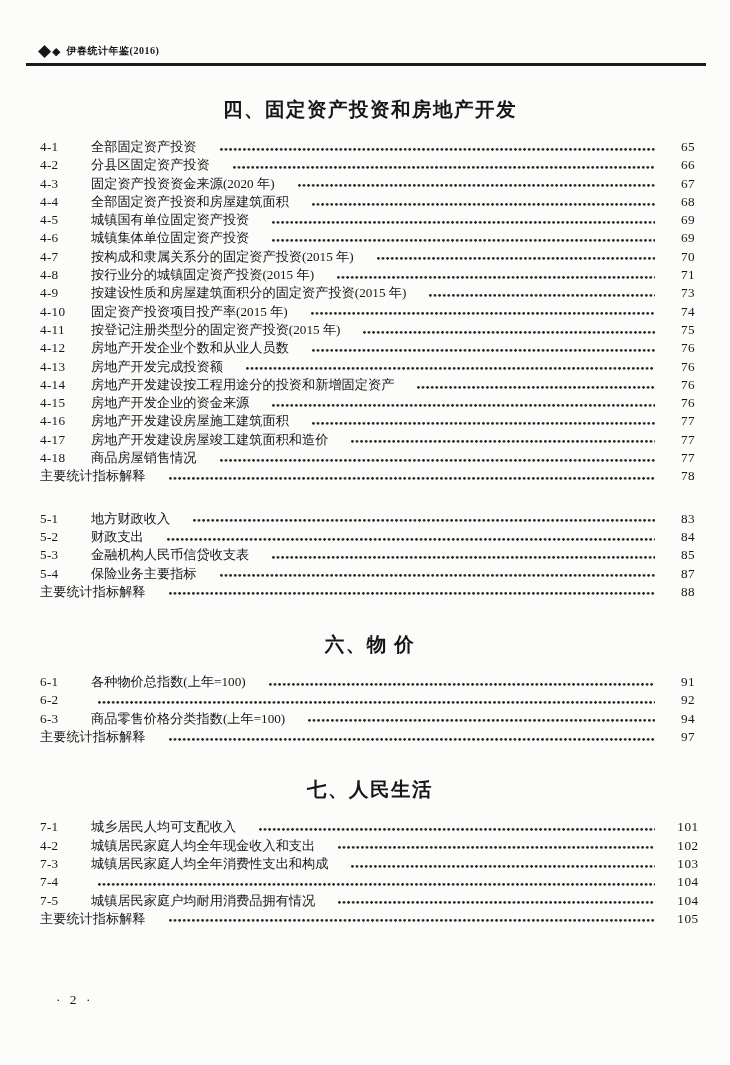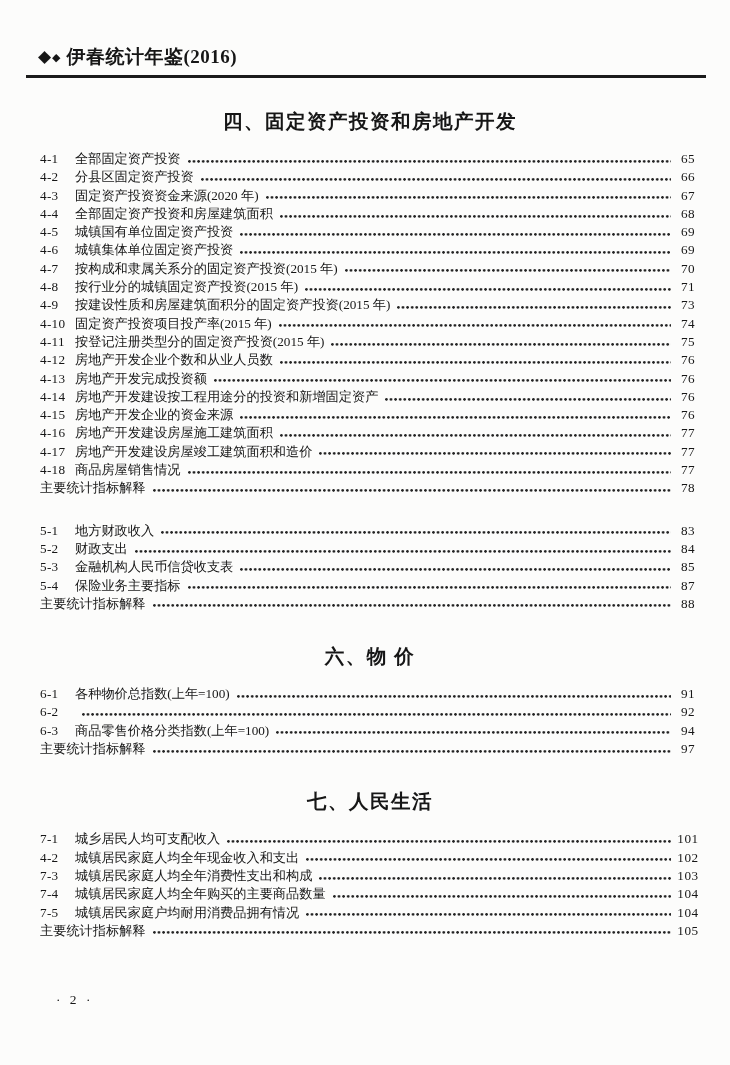--- a/index.html
+++ b/index.html
@@ -18,41 +18,42 @@
   .page-header {
     margin: 44px 24px 0 26px;
     padding: 0 0 5px 12px;
     display: flex;
     align-items: center;
     border-bottom: 3.5px solid #1b1b1b;
   }
   .diamond-lg { font-size: 17px; line-height: 14px; }
   .diamond-sm { font-size: 11px; line-height: 14px; margin: 0 6px 0 1px; }
   .yearbook-title {
-    font-size: 19px;
+    font-size: 10px;
     font-weight: 600;
     letter-spacing: 0.5px;
   }
   
   .toc { margin: 0 30px 0 40px; }
   .toc-section { margin-top: 24px; }
   .section-title {
     margin: 30px 0 15px 0;
     text-align: center;
     font-size: 19.5px;
     font-weight: 700;
     letter-spacing: 1.5px;
   }
   .toc-row {
     display: flex;
     align-items: baseline;
     font-size: 13.2px;
     line-height: 18.3px;
     font-weight: 500;
     white-space: nowrap;
+    gap: 16px;
   }
   .toc-num { flex: none; width: 35px; letter-spacing: 0.3px; }
   .toc-title { flex: none; }
   .toc-leader {
     flex: 1 1 auto;
     align-self: center;
     height: 3px;
     margin: 0 5px 0 7px;
     transform: translateY(2px);
     background-image: radial-gradient(circle at 1.4px 1.4px, #242424 1px, rgba(0,0,0,0) 1.6px);
@@ -268,21 +269,20 @@
           <span class="toc-page">102</span>
         </div>
         <div class="toc-row">
           <span class="toc-num">7-3</span>
           <span class="toc-title">城镇居民家庭人均全年消费性支出和构成</span>
           <span class="toc-leader"></span>
           <span class="toc-page">103</span>
         </div>
         <div class="toc-row">
           <span class="toc-num">7-4</span>
-          <span class="toc-title">城镇居民家庭人均全年购买的主要商品数量</span>
           <span class="toc-leader"></span>
           <span class="toc-page">104</span>
         </div>
         <div class="toc-row">
           <span class="toc-num">7-5</span>
           <span class="toc-title">城镇居民家庭户均耐用消费品拥有情况</span>
           <span class="toc-leader"></span>
           <span class="toc-page">104</span>
         </div>
         <div class="toc-row">

